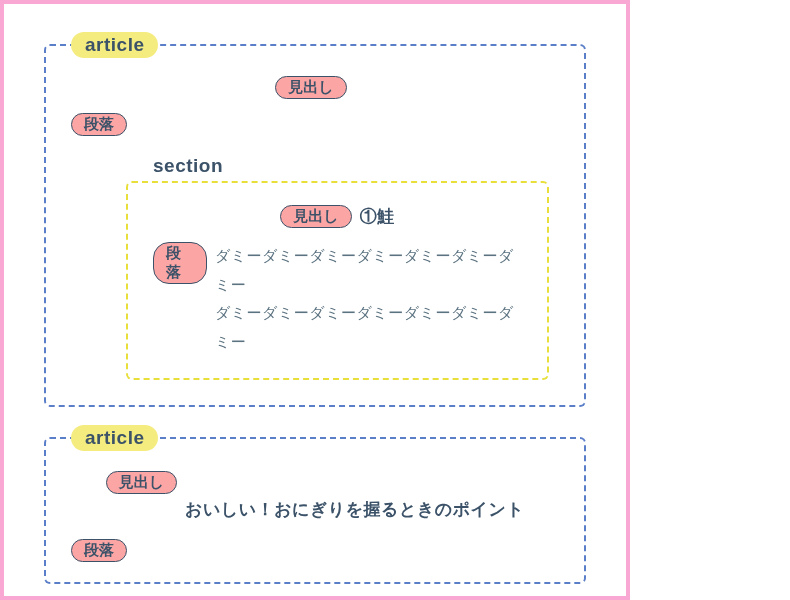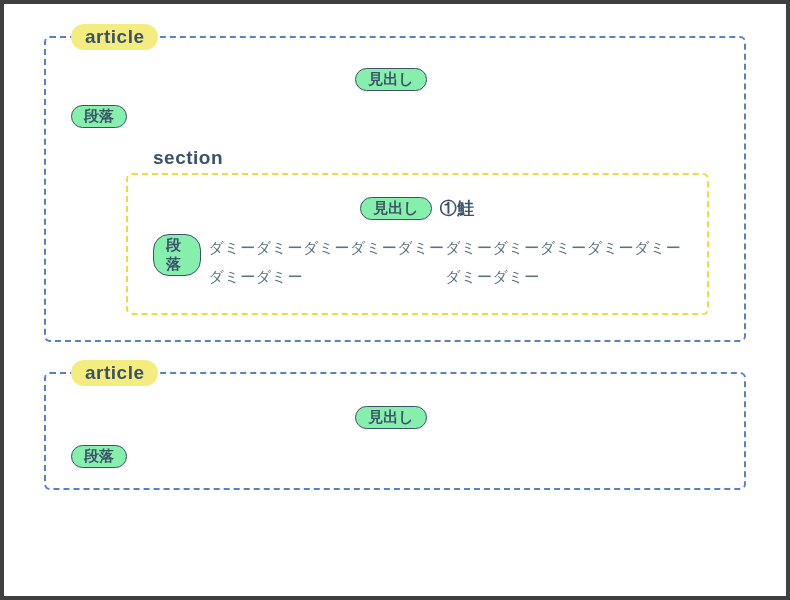--- a/index.html
+++ b/index.html
@@ -4,24 +4,24 @@
 <style>
 * { box-sizing: border-box; margin: 0; padding: 0; }
 body {
   font-family: "Hiragino Kaku Gothic ProN", "Yu Gothic", "Meiryo", sans-serif;
   background: #fff;
   width: 790px;
   height: 600px;
   overflow: hidden;
 }
 .frame {
-  border: 4px solid #404040;
-  width: 790px;
+  border: 4px solid #f9a8d4;
+  width: 630px;
   height: 600px;
-  padding: 32px 40px;
+  padding: 40px 40px;
   position: relative;
 }
 .article-box {
   border: 2px dashed #5b7ec9;
   border-radius: 6px;
   padding: 30px 25px 25px 25px;
   position: relative;
   margin-bottom: 30px;
 }
 .article-box:last-child { margin-bottom: 0; }
@@ -57,21 +57,21 @@
 }
 .pill {
   display: inline-block;
   border: 1.5px solid #3b5268;
   border-radius: 16px;
   padding: 1px 12px;
   color: #3b5268;
   font-weight: 700;
   font-size: 15px;
   margin-right: 8px;
-  background: #86efac;
+  background: #fca5a5;
 }
 .row {
   display: flex;
   align-items: flex-start;
   margin-bottom: 14px;
   color: #3b5268;
 }
 .row:last-child { margin-bottom: 0; }
 .row.center { justify-content: center; align-items: center; }
 .heading-text {
@@ -79,21 +79,21 @@
   font-size: 17px;
   color: #3b5268;
   letter-spacing: 0.5px;
 }
 .para-text {
   font-size: 15px;
   color: #5b7280;
   letter-spacing: 0.5px;
   line-height: 1.9;
 }
-.para-wrapper { display: flex; flex-direction: row; justify-content: space-between; }
+.para-wrapper { display: flex; flex-direction: column; justify-content: space-between; }
 .second-heading { text-align: center; line-height: 1.7; }
 </style>
 </head>
 <body>
 
 <div class="frame">
 
   <div class="article-box">
     <span class="article-badge">article</span>
 
@@ -123,20 +123,21 @@
     </div>
   </div>
 
   <div class="article-box" style="padding-bottom:20px;">
     <span class="article-badge">article</span>
 
     <div class="row center" style="align-items:flex-start;">
       <span class="pill" style="margin-top:2px;">見出し</span>
       <div class="second-heading">
         <br>
+        <span class="heading-text">おいしい！おにぎりを握るときのポイント</span>
       </div>
     </div>
 
     <div class="row" style="margin-bottom:0;">
       <span class="pill">段落</span>
     </div>
   </div>
 
 </div>
 

